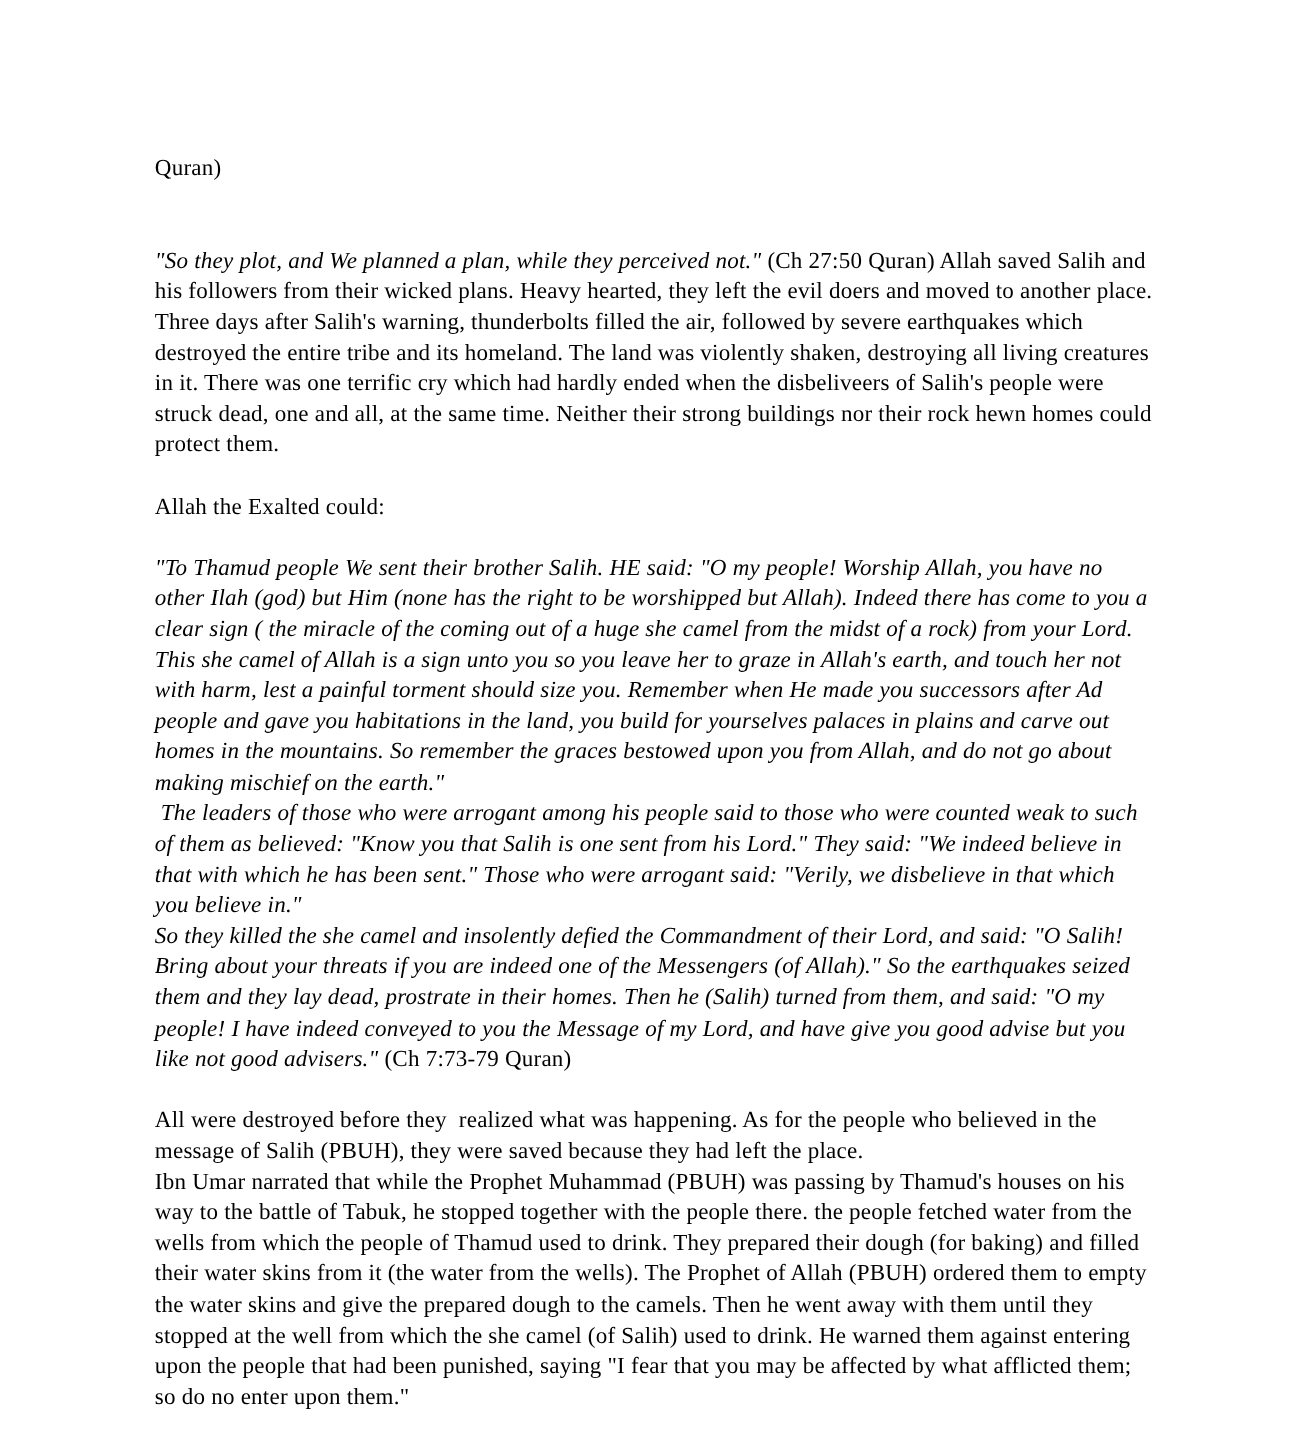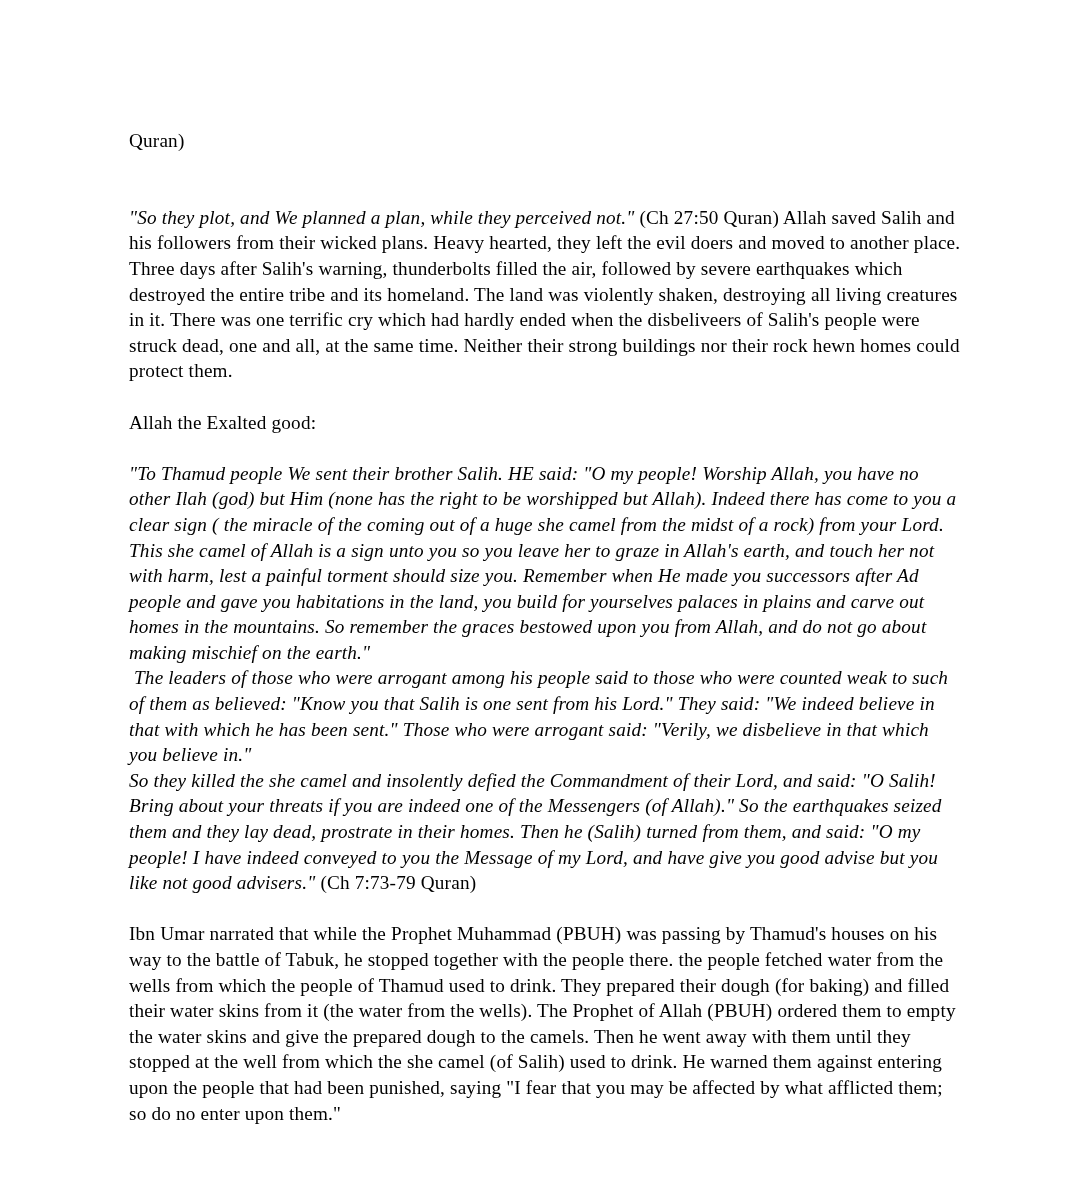--- a/index.html
+++ b/index.html
@@ -64,31 +64,32 @@
 
     <div class="gap-line"></div>
 
 
     <div class="gap-line"></div>
 
     <p class="para italic"><span>"So they plot, and We planned a plan, while they perceived not."</span><span class="inline-upright"> (Ch 27:50 Quran) Allah saved Salih and his followers from their wicked plans. Heavy hearted, they left the evil doers and moved to another place. Three days after Salih's warning, thunderbolts filled the air, followed by severe earthquakes which destroyed the entire tribe and its homeland. The land was violently shaken, destroying all living creatures in it. There was one terrific cry which had hardly ended when the disbeliveers of Salih's people were struck dead, one and all, at the same time. Neither their strong buildings nor their rock hewn homes could protect them.</span></p>
 
     <div class="gap-line"></div>
 
-    <p class="para upright">Allah the Exalted good:</p>
+    <p class="para upright">Allah the Exalted could:</p>
 
     <div class="gap-line"></div>
 
     <div class="quote-block">
       <p class="para italic">"To Thamud people We sent their brother Salih. HE said: "O my people! Worship Allah, you have no other Ilah (god) but Him (none has the right to be worshipped but Allah). Indeed there has come to you a clear sign ( the miracle of the coming out of a huge she camel from the midst of a rock) from your Lord. This she camel of Allah is a sign unto you so you leave her to graze in Allah's earth, and touch her not with harm, lest a painful torment should size you. Remember when He made you successors after Ad people and gave you habitations in the land, you build for yourselves palaces in plains and carve out homes in the mountains. So remember the graces bestowed upon you from Allah, and do not go about making mischief on the earth."</p>
 
       <p class="para italic"> The leaders of those who were arrogant among his people said to those who were counted weak to such of them as believed: "Know you that Salih is one sent from his Lord." They said: "We indeed believe in that with which he has been sent." Those who were arrogant said: "Verily, we disbelieve in that which you believe in."</p>
 
       <p class="para italic"><span>So they killed the she camel and insolently defied the Commandment of their Lord, and said: "O Salih! Bring about your threats if you are indeed one of the Messengers (of Allah)." So the earthquakes seized them and they lay dead, prostrate in their homes. Then he (Salih) turned from them, and said: "O my people! I have indeed conveyed to you the Message of my Lord, and have give you good advise but you like not good advisers."</span><span class="inline-upright"> (Ch 7:73-79 Quran)</span></p>
     </div>
 
     <div class="gap-line"></div>
 
+    <p class="para upright">All were destroyed before they  realized what was happening. As for the people who believed in the message of Salih (PBUH), they were saved because they had left the place.</p>
 
     <p class="para upright">Ibn Umar narrated that while the Prophet Muhammad (PBUH) was passing by Thamud's houses on his way to the battle of Tabuk, he stopped together with the people there. the people fetched water from the wells from which the people of Thamud used to drink. They prepared their dough (for baking) and filled their water skins from it (the water from the wells). The Prophet of Allah (PBUH) ordered them to empty the water skins and give the prepared dough to the camels. Then he went away with them until they stopped at the well from which the she camel (of Salih) used to drink. He warned them against entering upon the people that had been punished, saying "I fear that you may be affected by what afflicted them; so do no enter upon them."</p>
 
   </div>
 </div>
 
 </body></html>

